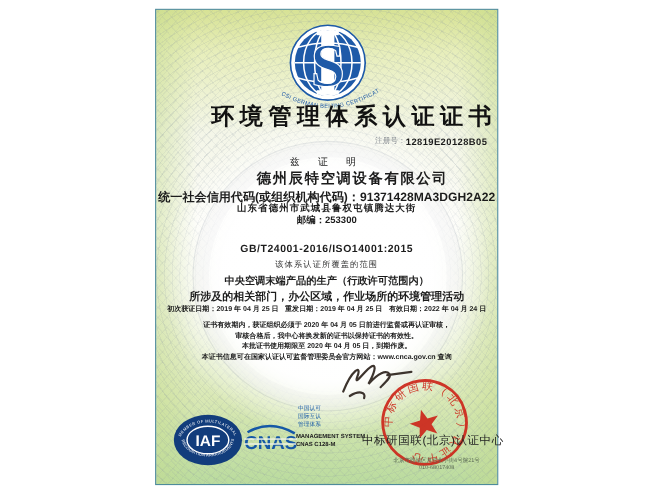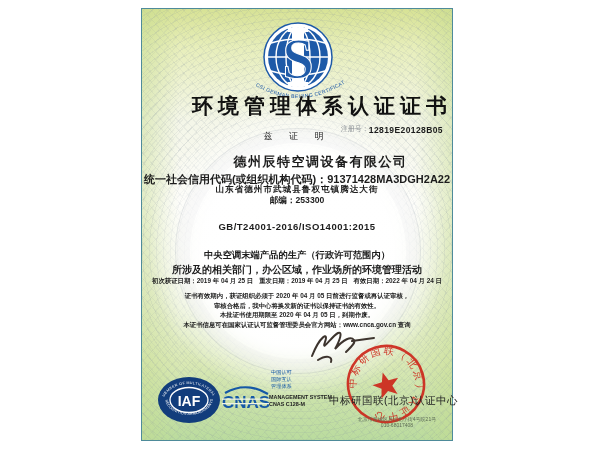--- a/index.html
+++ b/index.html
@@ -27,21 +27,21 @@
     position:absolute;left:34px;top:120px;width:244px;height:244px;border-radius:50%;
     background:radial-gradient(circle, rgba(255,255,255,0.9) 52%, rgba(255,255,255,0.25) 70%, rgba(255,255,255,0) 74%);
     box-shadow:0 0 0 1px rgba(150,160,175,0.22), inset 0 0 0 14px rgba(150,160,175,0.05);
     pointer-events:none;
   }
   .abs{position:absolute;left:0;right:0;text-align:center;color:#1c1c1c;}
   .title{top:83px;font-size:21px;font-weight:bold;letter-spacing:5px;color:#111;text-align:right;}
   .reg-line{position:absolute;top:110px;right:9px;text-align:right;}
   .reg-label{font-size:7px;color:#8a8f94;vertical-align:2px;}
   .reg-num{font-size:8.5px;font-weight:bold;color:#1c1c1c;letter-spacing:0.4px;}
-  .certify{top:121px;font-size:9px;letter-spacing:7px;color:#222;}
+  .certify{top:132px;font-size:9px;letter-spacing:7px;color:#222;}
   .company{top:144px;font-size:13px;font-weight:bold;letter-spacing:1.5px;padding-left:47px;}
   .code{top:163px;font-size:11px;font-weight:bold;}
   .addr{top:175px;font-size:8.6px;font-weight:bold;letter-spacing:1px;}
   .post{top:186px;font-size:8.6px;font-weight:bold;}
   .conform{top:200px;font-size:7.5px;color:#333;letter-spacing:1px;}
   .standard{top:212px;font-size:9.5px;font-weight:bold;letter-spacing:0.5px;}
   .scope-h{top:227px;font-size:7.5px;color:#333;letter-spacing:1px;}
   .scope1{top:240px;font-size:9.3px;font-weight:bold;}
   .scope2{top:254px;font-size:10px;font-weight:bold;}
   .dates{position:absolute;top:268px;left:10px;right:10px;display:flex;justify-content:space-between;font-size:6.4px;font-weight:bold;color:#1c1c1c;}
@@ -90,20 +90,21 @@
   <div class="reg-line">
     <span class="reg-label">注册号：</span><span class="reg-num">12819E20128B05</span>
   </div>
 
   <div class="abs certify">兹 证 明</div>
   <div class="abs company">德州辰特空调设备有限公司</div>
   <div class="abs code">统一社会信用代码(或组织机构代码)：91371428MA3DGH2A22</div>
   <div class="abs addr">山东省德州市武城县鲁权屯镇腾达大街</div>
   <div class="abs post">邮编：253300</div>
   <div class="abs standard">GB/T24001-2016/ISO14001:2015</div>
+  <div class="abs scope-h">该体系认证所覆盖的范围</div>
   <div class="abs scope1">中央空调末端产品的生产（行政许可范围内）</div>
   <div class="abs scope2">所涉及的相关部门，办公区域，作业场所的环境管理活动</div>
 
   <div class="dates">
     <span>初次获证日期：2019 年 04 月 25 日</span>
     <span>重发日期：2019 年 04 月 25 日</span>
     <span>有效日期：2022 年 04 月 24 日</span>
   </div>
 
   <div class="abs notes">

